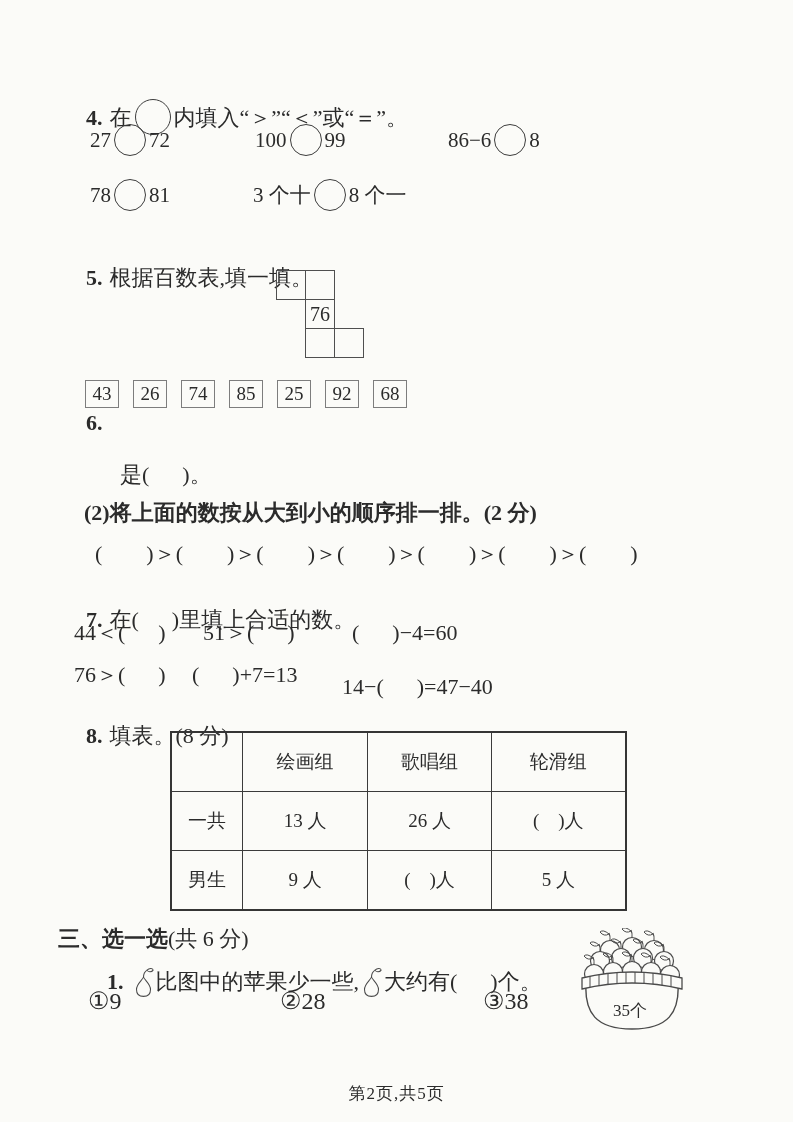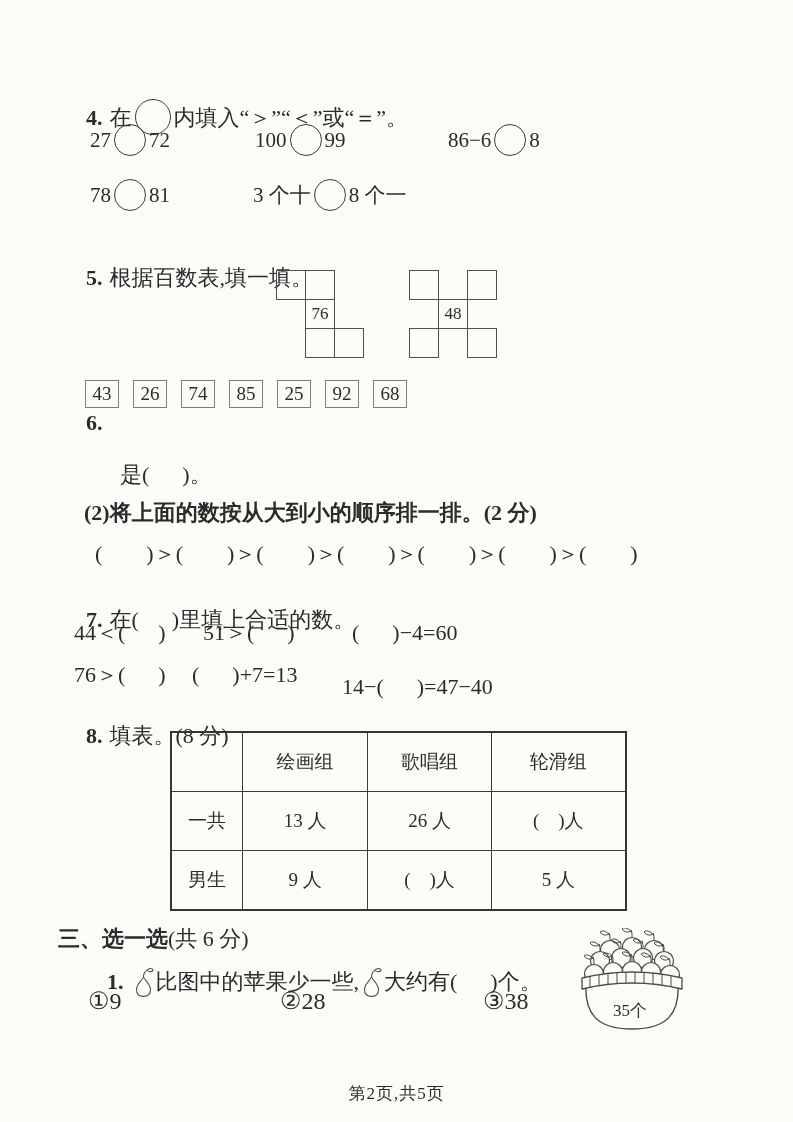--- a/index.html
+++ b/index.html
@@ -17,21 +17,21 @@
   .cmp{display:flex;align-items:center;font-size:21px;}
   .circle{
     display:inline-block;width:30px;height:30px;
     border:1.6px solid #3d3d3d;border-radius:50%;
     vertical-align:middle;margin:0 3px;flex:0 0 auto;
   }
   .circle.lg{width:34px;height:34px;position:relative;top:-3px;}
   .gshape{position:absolute;width:90px;height:90px;}
   .gcell{
     position:absolute;width:30px;height:30px;box-sizing:border-box;
-    border:1px solid #4f4f4f;font-size:17px;text-align:center;line-height:28px;
+    border:1px solid #4f4f4f;font-size:20px;text-align:center;line-height:28px;
     background:transparent;
   }
   .numbox-row{display:flex;gap:14px;}
   .numbox{
     display:inline-block;width:34px;height:28px;box-sizing:border-box;
     border:1px solid #7d7d7d;font-size:19px;text-align:center;line-height:26px;
   }
   table.fill{border-collapse:collapse;border:2px solid #353535;}
   table.fill td{
     border:1px solid #3b3b3b;text-align:center;vertical-align:middle;
@@ -71,27 +71,20 @@
   </div>
 
   <div class="gshape" style="left:276px;top:270px;">
     <div class="gcell" style="left:0px;top:0px;"></div>
     <div class="gcell" style="left:29px;top:0px;"></div>
     <div class="gcell" style="left:29px;top:29px;">76</div>
     <div class="gcell" style="left:29px;top:58px;"></div>
     <div class="gcell" style="left:58px;top:58px;"></div>
   </div>
 
-  <div class="gshape" style="left:409px;top:270px;">
-    <div class="gcell" style="left:0px;top:0px;"></div>
-    <div class="gcell" style="left:58px;top:0px;"></div>
-    <div class="gcell" style="left:29px;top:29px;">48</div>
-    <div class="gcell" style="left:0px;top:58px;"></div>
-    <div class="gcell" style="left:58px;top:58px;"></div>
-  </div>
 
   <div class="abs fs21" style="left:64px;top:381px;">
     <span class="qno">6.</span>
   </div>
   <div class="abs numbox-row" style="left:85px;top:380px;">
     <span class="numbox">43</span>
     <span class="numbox">26</span>
     <span class="numbox">74</span>
     <span class="numbox">85</span>
     <span class="numbox">25</span>

